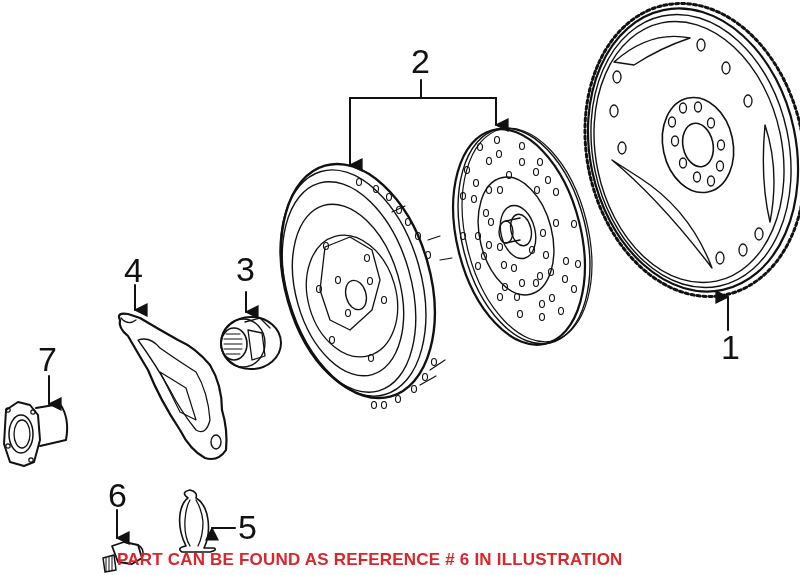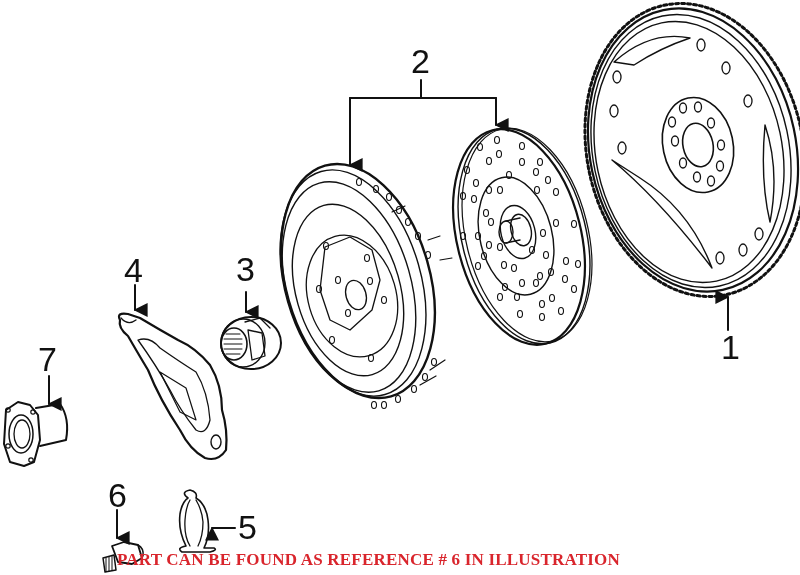--- a/index.html
+++ b/index.html
@@ -20,21 +20,21 @@
     font-family: "Liberation Sans", "DejaVu Sans", sans-serif;
     font-size: 34px;
     font-weight: normal;
     color: #111111;
     line-height: 1;
   }
   .notice {
     position: absolute;
     left: 117px;
     top: 550px;
-    font-family: Liberation Serif, serif;
+    font-family: Liberation Sans, sans-serif;
     font-size: 17px;
     font-weight: bold;
     color: #d9252c;
     letter-spacing: 0.2px;
     white-space: nowrap;
   }
 </style>
 </head>
 <body>
 

